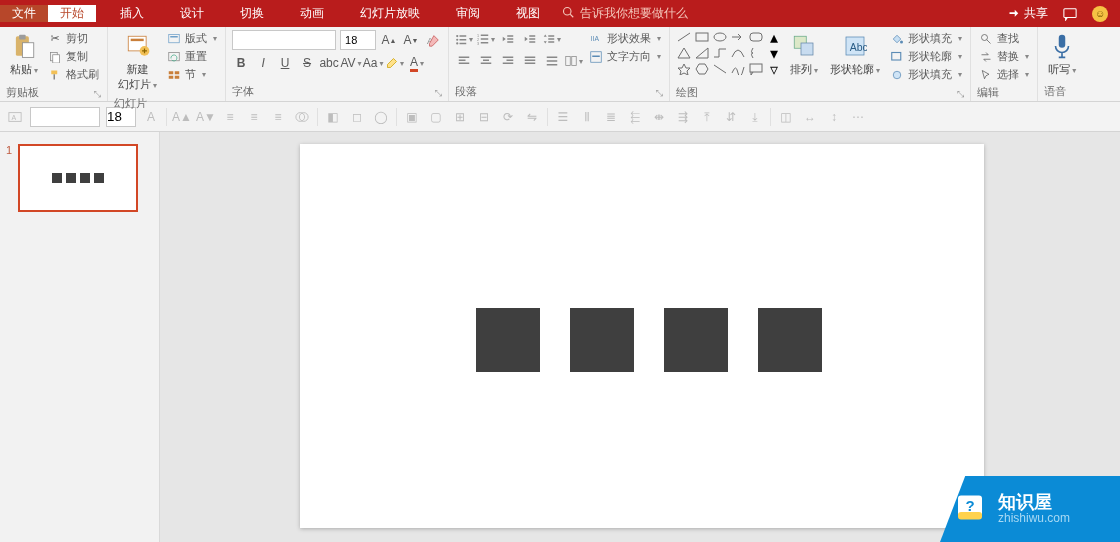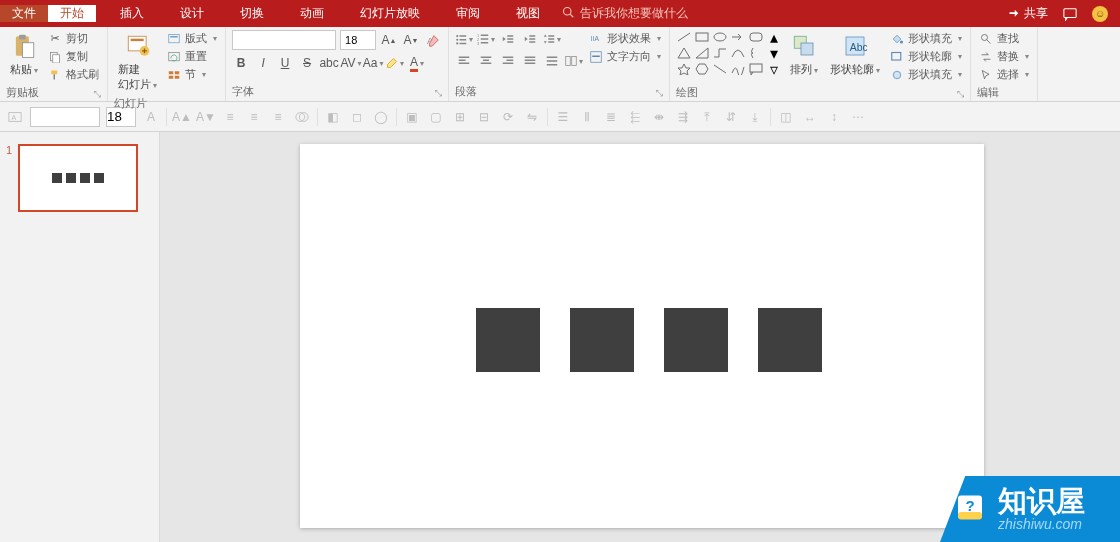--- a/index.html
+++ b/index.html
@@ -48,22 +48,22 @@
 .thumb-num { font-size: 11px; color: #bf5a3f; }
 .thumb { width: 120px; height: 68px; background: #fff; border: 2px solid #d24726; display: flex; align-items: center; justify-content: center; gap: 4px; }
 .thumb .sq { width: 10px; height: 10px; background: #3f3f3f; }
 .canvas-area { flex: 1; position: relative; overflow: hidden; }
 .slide { position: absolute; left: 140px; top: 12px; width: 684px; height: 384px; background: #fff; box-shadow: 0 1px 4px rgba(0,0,0,0.25); }
 .slide .block { position: absolute; width: 64px; height: 64px; background: #3f3f3f; top: 164px; }
 
 
 .watermark { position: absolute; right: 0; bottom: 0; width: 180px; height: 66px; background: #0b8bd6; display: flex; align-items: center; padding-left: 12px; gap: 10px; clip-path: polygon(14% 0, 100% 0, 100% 100%, 0 100%); }
 .watermark .logo { width: 36px; height: 36px; }
-.watermark .txt { color: #fff; font-size: 29px; font-weight: bold; line-height: 1; }
-.watermark .sub { color: #a7d9f4; font-size: 14px; font-style: italic; }
+.watermark .txt { color: #fff; font-size: 18px; font-weight: bold; line-height: 1; }
+.watermark .sub { color: #a7d9f4; font-size: 12px; }
 .dd::after { content: "▾"; font-size: 8px; margin-left: 2px; color: #888; }
 </style>
 </head>
 <body>
 
 <div class="titlebar">
   <div class="tab file">文件</div>
   <div class="tab active">开始</div>
   <div class="tab">插入</div>
   <div class="tab">设计</div>
@@ -144,21 +144,21 @@
     <div class="group-body">
       <div class="vbtn">
         <span class="bicon">
             <svg width="26" height="26" viewBox="0 0 32 32">
               <rect x="4" y="4" width="22" height="18" fill="#fff" stroke="#c97f3a"></rect>
               <rect x="7" y="7" width="16" height="3" fill="#c97f3a"></rect>
               <circle cx="24" cy="22" r="6" fill="#f2c057"></circle>
               <path d="M24 19v6M21 22h6" stroke="#8a6400" stroke-width="1.5"></path>
             </svg>
           </span>
-        <span class="dd" style="white-space:pre;text-align:left;">新建
+        <span class="dd" style="white-space:pre;text-align:center;">新建
 幻灯片</span>
       </div>
       <div class="stack">
         <div class="mini dd">
             <span class="sicon">
               <svg width="12" height="12" viewBox="0 0 16 16">
                 <rect x="1" y="2" width="14" height="11" fill="none" stroke="#6fa0c9"></rect>
                 <rect x="3" y="4" width="10" height="2" fill="#6fa0c9"></rect>
               </svg>
             </span>
@@ -502,20 +502,34 @@
                 <path d="M3 2l3 11 2-4 4-2z" fill="none" stroke="#5a5a5a"></path>
               </svg>
             </span>
             <span>选择</span>
           </div>
       </div>
     </div>
     <div class="group-label">编辑</div>
   </div>
 
+  <div class="group" style="border-right:none;">
+    <div class="group-body">
+      <div class="vbtn">
+        <span class="bicon">
+            <svg width="22" height="26" viewBox="0 0 24 32">
+              <rect x="8" y="2" width="8" height="16" rx="4" fill="#3a6ea5"></rect>
+              <path d="M4 16a8 8 0 0 0 16 0M12 24v6M8 30h8" stroke="#3a6ea5" fill="none" stroke-width="2"></path>
+            </svg>
+          </span>
+        <span class="dd">听写</span>
+      </div>
+    </div>
+    <div class="group-label">语音</div>
+  </div>
 </div>
 
 <div class="toolbar2">
   <span class="tb">
       <svg width="14" height="14" viewBox="0 0 16 16">
         <rect x="1" y="3" width="14" height="10" fill="none" stroke="#bdbdbd"></rect>
         <text x="4" y="11" font-size="8" fill="#bdbdbd">A</text>
       </svg>
     </span>
   <input class="slot" style="width: 70px;" value="">

